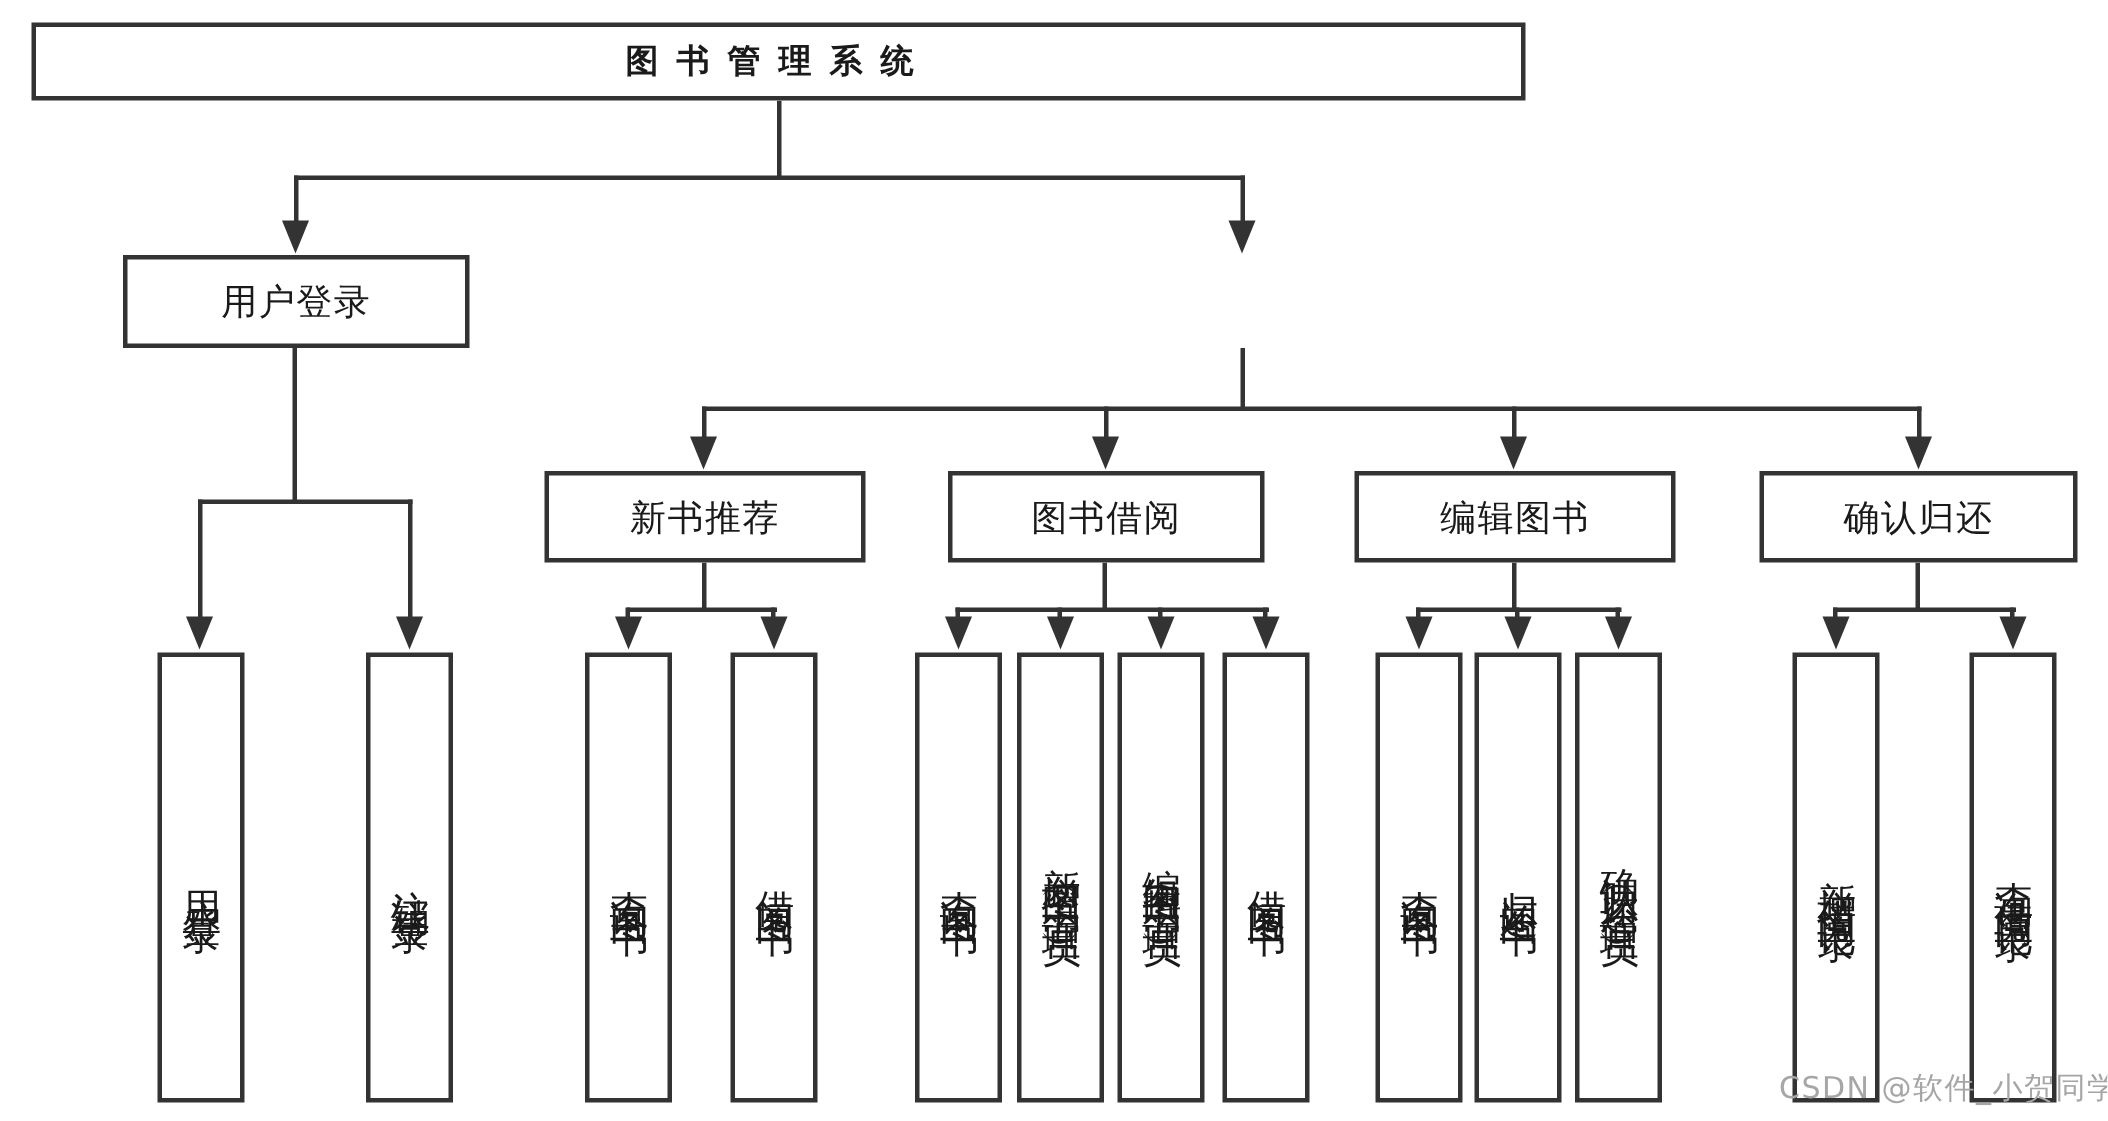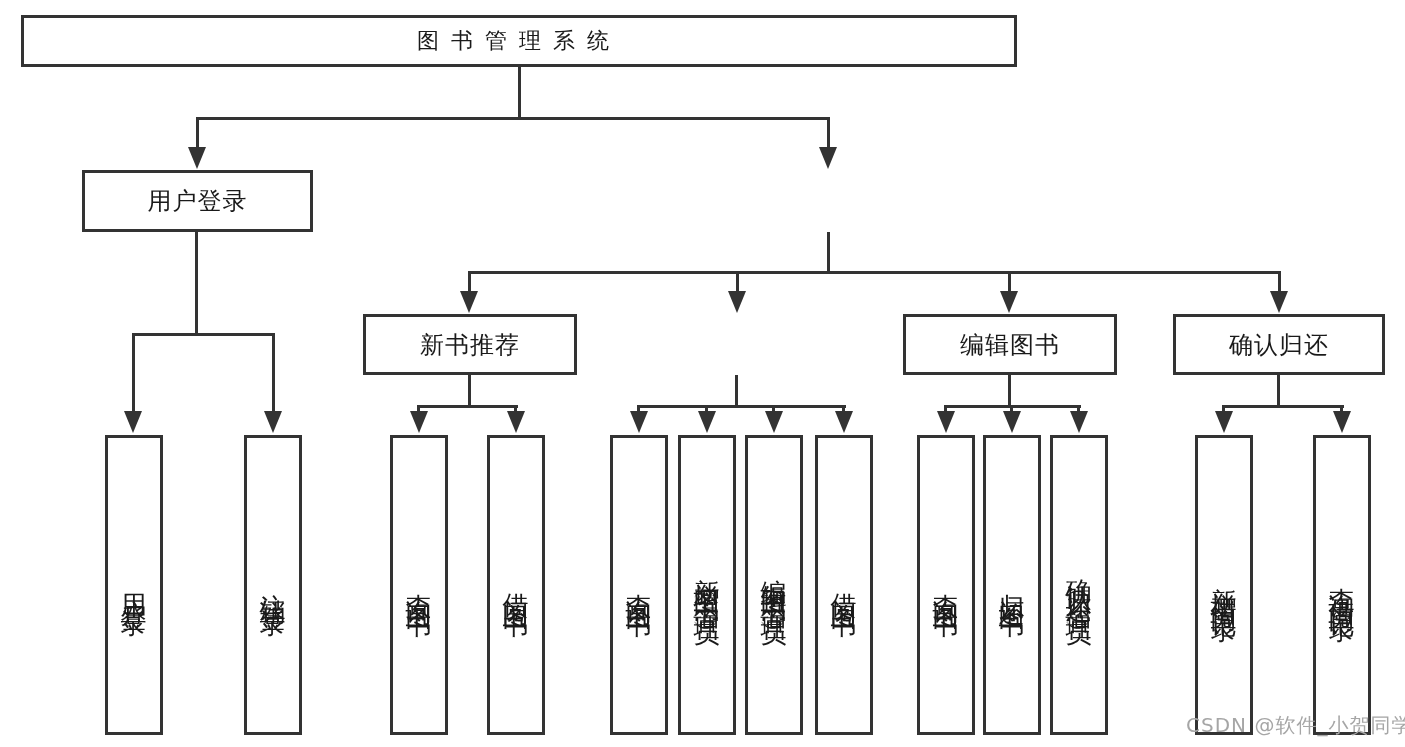--- a/index.html
+++ b/index.html
@@ -14,21 +14,21 @@
     font-family:"DejaVu Sans","Liberation Sans",sans-serif;
     color:var(--text);overflow:hidden;
   }
   .box{
     position:absolute;box-sizing:border-box;background:#ffffff;
     border:3px solid var(--line);
     display:flex;align-items:center;justify-content:center;
     color:var(--text);
   }
   .hbox{font-size:24px;letter-spacing:1px;white-space:nowrap;}
-  .rootbox{font-size:22px;letter-spacing:12px;}
+  .rootbox{font-size:22px;letter-spacing:12px;font-weight:bold;}
   .vbox{
     writing-mode:vertical-rl;text-orientation:mixed;
     font-size:26px;letter-spacing:6px;line-height:1;
   }
   .line{position:absolute;background:var(--line);}
   .arrow{
     position:absolute;width:0;height:0;
     border-left:9px solid transparent;
     border-right:9px solid transparent;
     border-top:22px solid var(--line);
@@ -100,20 +100,21 @@
   <div class="line" style="left:1222px;top:405px;width:3px;height:8px"></div>
   <div class="arrow" style="left:1215px;top:411px"></div>
   <div class="line" style="left:1340px;top:405px;width:3px;height:8px"></div>
   <div class="arrow" style="left:1333px;top:411px"></div>
 
   <div class="box hbox rootbox" style="left:21px;top:15px;width:996px;height:52px">图书管理系统</div>
 
   <div class="box hbox" style="left:82px;top:170px;width:231px;height:62px">用户登录</div>
 
   <div class="box hbox" style="left:363px;top:314px;width:214px;height:61px">新书推荐</div>
+  <div class="box hbox" style="left:632px;top:314px;width:211px;height:61px">图书借阅</div>
   <div class="box hbox" style="left:903px;top:314px;width:214px;height:61px">编辑图书</div>
   <div class="box hbox" style="left:1173px;top:314px;width:212px;height:61px">确认归还</div>
 
   <div class="box vbox" style="left:105px;top:435px;width:58px;height:300px">用户登录</div>
   <div class="box vbox" style="left:244px;top:435px;width:58px;height:300px">注销登录</div>
 
   <div class="box vbox" style="left:390px;top:435px;width:58px;height:300px">查询图书</div>
   <div class="box vbox" style="left:487px;top:435px;width:58px;height:300px">借阅图书</div>
 
   <div class="box vbox" style="left:610px;top:435px;width:58px;height:300px">查询图书</div>

